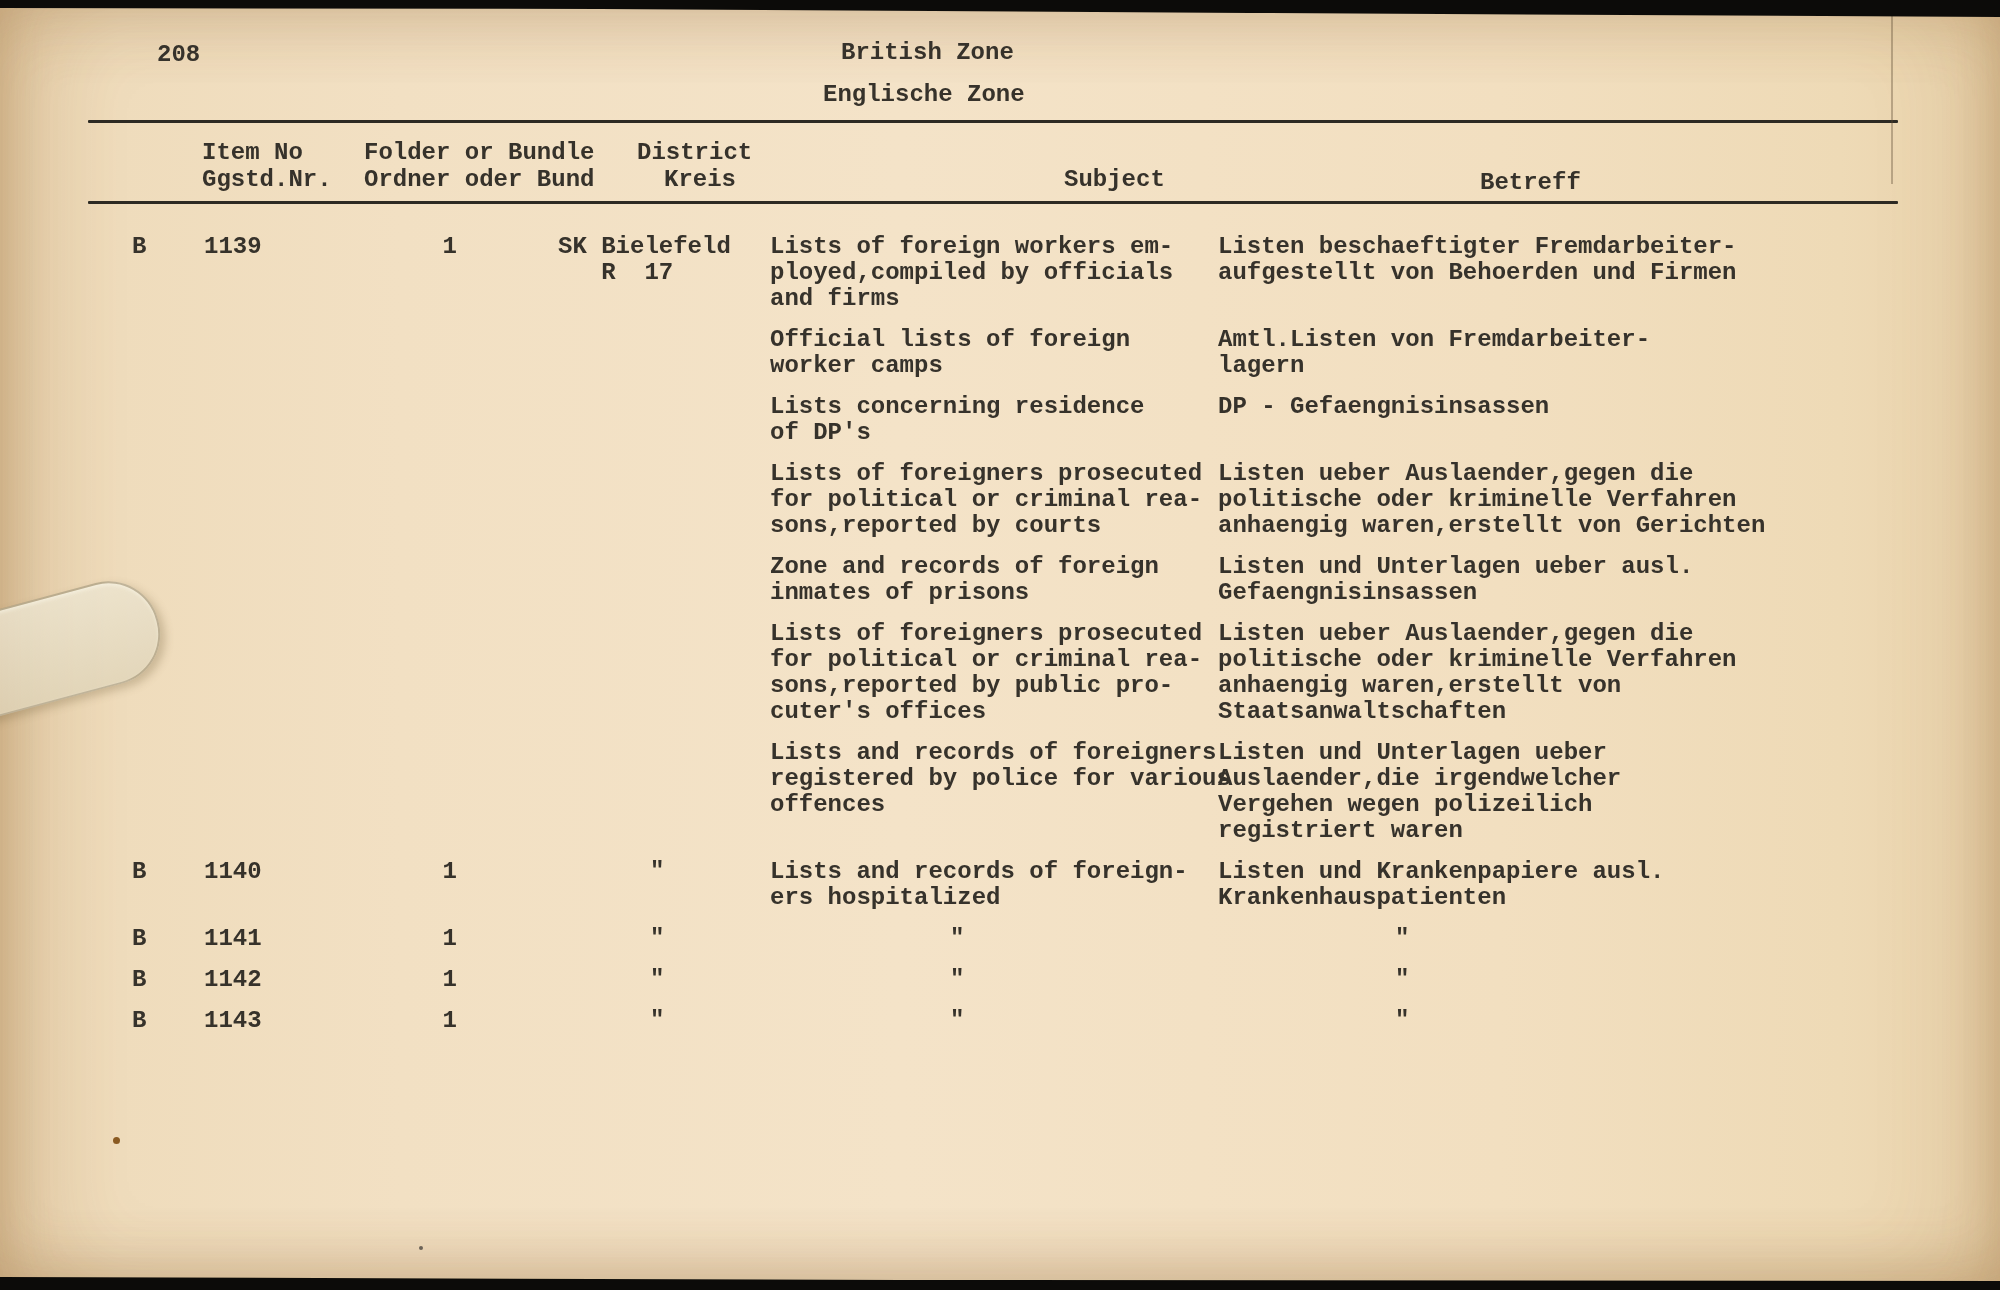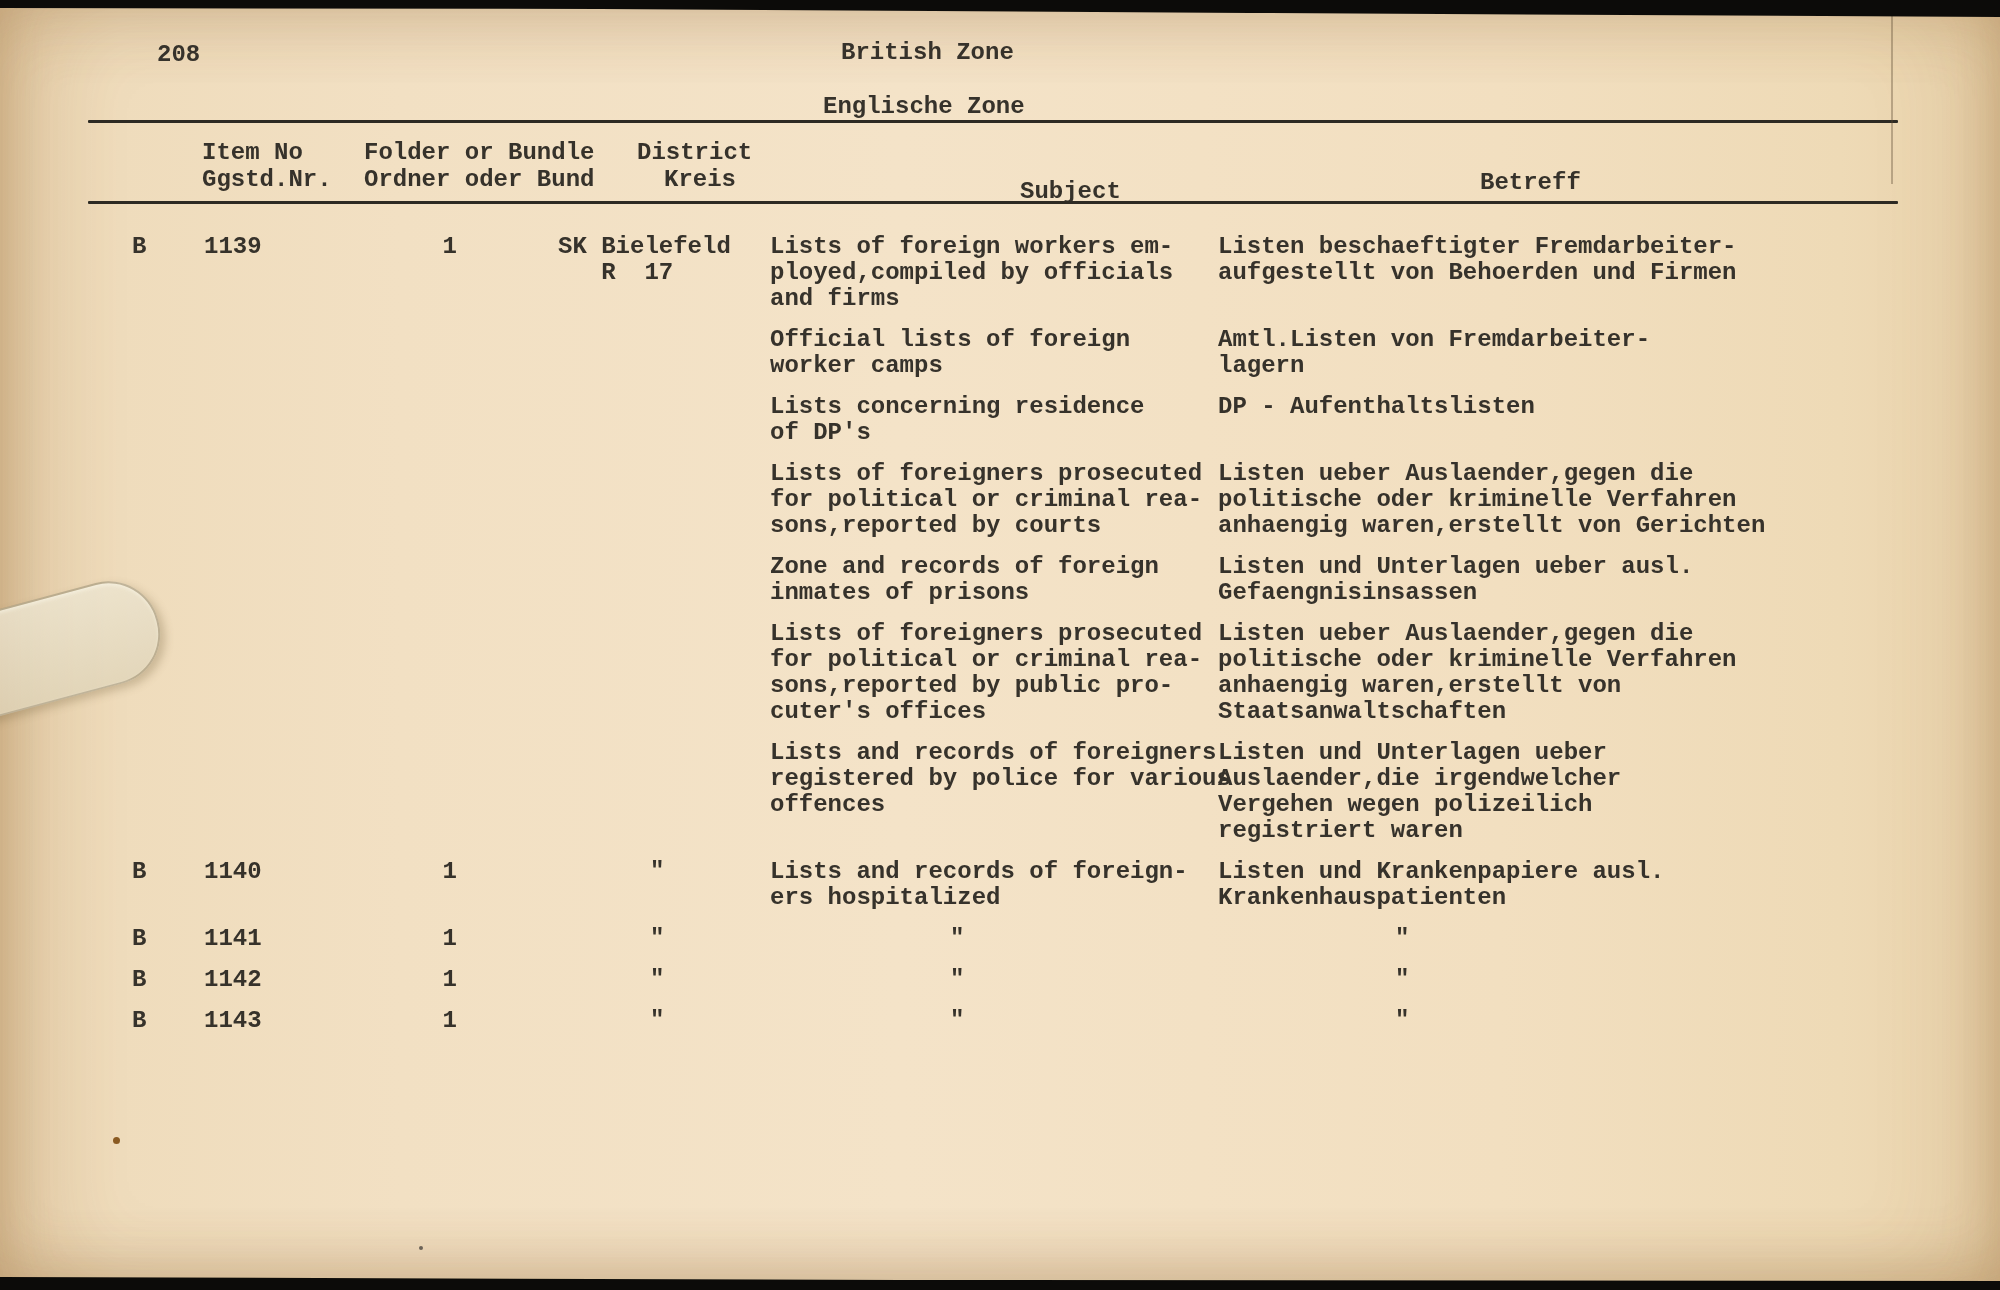--- a/index.html
+++ b/index.html
@@ -55,34 +55,34 @@
 </style>
 </head>
 <body>
 
 <div class="scan">
   <div class="page">
 
     <span class="txt" style="left:157px; top:42px;">208</span>
 
     <span class="txt underlined" style="left:841px; top:40px;">British Zone</span>
-    <span class="txt" style="left:823px; top:94px;">Englische Zone</span>
+    <span class="txt" style="left:823px; top:82px;">Englische Zone</span>
 
     <div class="rule" style="top:120px;"></div>
 
     <span class="txt" style="left:202px; top:140px;">Item No</span>
     <span class="txt" style="left:202px; top:167px;">Ggstd.Nr.</span>
 
     <span class="txt" style="left:364px; top:140px;">Folder or Bundle</span>
     <span class="txt" style="left:364px; top:167px;">Ordner oder Bund</span>
 
     <span class="txt" style="left:637px; top:140px;">District</span>
     <span class="txt" style="left:664px; top:167px;">Kreis</span>
 
-    <span class="txt" style="left:1020px; top:167px;margin-top:12px;">Subject</span>
+    <span class="txt" style="left:1064px; top:167px;">Subject</span>
     <span class="txt" style="left:1480px; top:170px;">Betreff</span>
 
     <div class="rule" style="top:201px;"></div>
 
     <div class="tbody">
         <div class="row">
           <div class="cell c-series" style="grid-area: 1 / 2;">B</div>
           <div class="cell c-item" style="grid-area: 1 / 3;">1139</div>
           <div class="cell c-folder" style="grid-area: 1 / 4;">1</div>
           <div class="cell c-district" style="grid-area: 1 / 5;">SK Bielefeld
@@ -91,21 +91,21 @@
 ployed,compiled by officials
 and firms</div>
           <div class="cell c-betreff" style="grid-area: 1 / 7;">Listen beschaeftigter Fremdarbeiter-
 aufgestellt von Behoerden und Firmen</div>
           <div class="cell c-subject" style="grid-area: 2 / 6;">Official lists of foreign
 worker camps</div>
           <div class="cell c-betreff" style="grid-area: 2 / 7;">Amtl.Listen von Fremdarbeiter-
 lagern</div>
           <div class="cell c-subject" style="grid-area: 3 / 6;">Lists concerning residence
 of DP's</div>
-          <div class="cell c-betreff" style="grid-area: 3 / 7;">DP - Aufenthaltslisten</div>
+          <div class="cell c-betreff" style="grid-area: 3 / 7;">DP - Gefaengnisinsassen</div>
           <div class="cell c-subject" style="grid-area: 4 / 6;">Lists of foreigners prosecuted
 for political or criminal rea-
 sons,reported by courts</div>
           <div class="cell c-betreff" style="grid-area: 4 / 7;">Listen ueber Auslaender,gegen die
 politische oder kriminelle Verfahren
 anhaengig waren,erstellt von Gerichten</div>
           <div class="cell c-subject" style="grid-area: 5 / 6;">Zone and records of foreign
 inmates of prisons</div>
           <div class="cell c-betreff" style="grid-area: 5 / 7;">Listen und Unterlagen ueber ausl.
 Gefaengnisinsassen</div>

